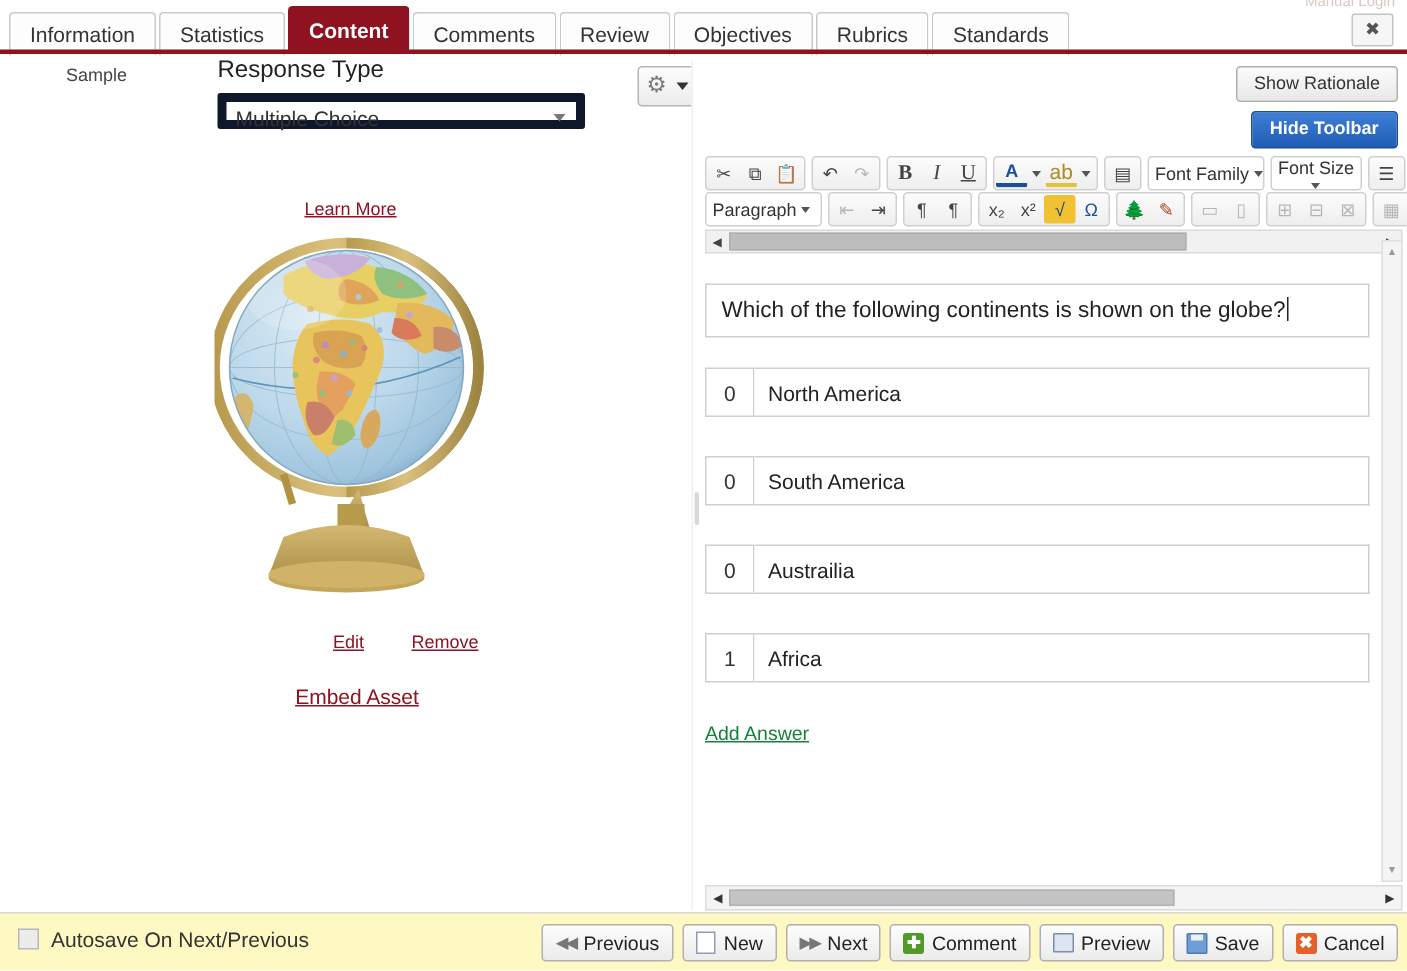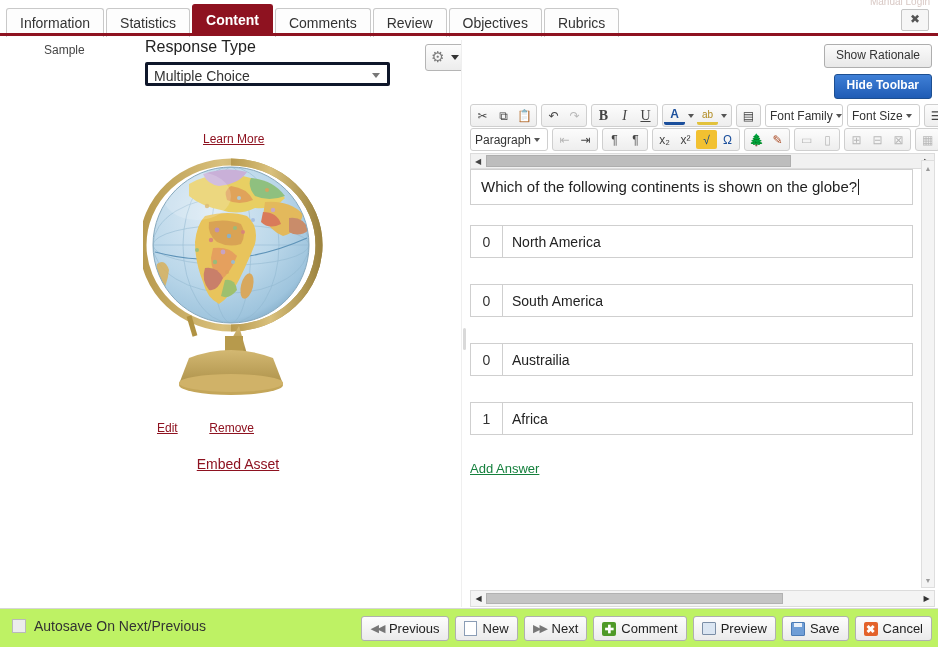--- a/index.html
+++ b/index.html
@@ -34,21 +34,21 @@
     border:1px solid #c4c4c4;background:#f6f6f6;border-radius:2px;
     font-size:12px;color:#555;line-height:18px;text-align:center;cursor:pointer;
   }
 
   
   .leftpane{position:absolute;left:0;top:40px;width:463px;height:567px;}
   .sample-label{position:absolute;left:44px;top:3px;font-size:12px;color:#444;}
   .resp-title{position:absolute;left:145px;top:-2px;font-size:16px;color:#222;}
   .resp-select{
     position:absolute;left:145px;top:22px;width:245px;height:24px;
-    border:3px solid #0f172a;background:#fff;border-radius:2px;
+    border:6px solid #0f172a;background:#fff;border-radius:2px;
     font-size:14px;color:#333;padding:0 6px;box-sizing:border-box;line-height:22px;
     cursor:pointer;
   }
   .resp-select .caret{position:absolute;right:7px;top:8px;border-left:4px solid transparent;border-right:4px solid transparent;border-top:5px solid #777;}
   .gearbtn{
     position:absolute;left:425px;top:4px;width:38px;height:25px;
     border:1px solid #b5b5b5;background:linear-gradient(#fdfdfd,#ececec);border-radius:3px;
     cursor:pointer;
   }
   .gearbtn .gico{position:absolute;left:5px;top:3px;font-size:15px;color:#7c7c7c;line-height:17px;}
@@ -57,21 +57,21 @@
   .pss-row{position:absolute;left:128px;top:68px;font-size:16px;color:#222;}
   .pss-input{
     display:inline-block;width:28px;height:21px;border:1px solid #b9b9b9;background:#fff;
     font-size:15px;text-align:center;line-height:21px;vertical-align:middle;margin-left:4px;color:#333;
   }
   .pss-pct{font-size:12px;vertical-align:top;margin-left:3px;}
   .learnmore{position:absolute;left:203px;top:92px;font-size:12px;color:#8e1220;text-decoration:underline;cursor:pointer;}
 
   
   .globe-wrap{position:absolute;left:143px;top:100px;width:186px;height:272px;}
-  .asset-links{position:absolute;left:143px;top:380px;width:190px;text-align:left;}
+  .asset-links{position:absolute;left:143px;top:380px;width:190px;text-align:right;}
   .asset-links a{font-size:12px;color:#8e1220;text-decoration:underline;cursor:pointer;margin:0 14px;}
   .embed{position:absolute;left:143px;top:416px;width:190px;text-align:center;}
   .embed a{font-size:14px;color:#8e1220;text-decoration:underline;cursor:pointer;}
 
   
   .splitter{position:absolute;left:461px;top:40px;width:5px;height:567px;background:#fff;border-left:1px solid #efefef;}
   .splitter .grip{position:absolute;left:1px;top:288px;width:3px;height:22px;background:#d9d9d9;border-radius:2px;cursor:col-resize;}
 
   
   .editor{position:absolute;left:470px;top:104px;width:465px;height:503px;}
@@ -81,30 +81,30 @@
   .tbtn.disabled{opacity:.35;}
   .tbtn.bold{font-weight:bold;font-family:"Liberation Serif",serif;font-size:14px;}
   .tbtn.ital{font-style:italic;font-family:"Liberation Serif",serif;font-size:14px;}
   .tbtn.und{text-decoration:underline;font-family:"Liberation Serif",serif;font-size:14px;}
   .minicar{border-left:3px solid transparent;border-right:3px solid transparent;border-top:4px solid #555;margin:0 3px;}
   .tselect{border:1px solid #cfcfcf;border-radius:3px;background:#fff;height:23px;display:flex;align-items:center;
            padding:0 4px;margin-right:4px;font-size:12px;color:#333;box-sizing:border-box;cursor:pointer;}
   .tselect .lbl{flex:1;white-space:nowrap;}
   .tselect.para{width:84px;}
   .tselect.ff{width:78px;}
-  .tselect.fs{width:82px;}
+  .tselect.fs{width:82px;flex-direction:column;}
 
   
   .hscroll{position:relative;height:16px;background:#f1f1f1;border:1px solid #dcdcdc;box-sizing:border-box;margin-top:2px;}
   .hscroll .arrL,.hscroll .arrR{position:absolute;top:0;width:14px;height:14px;display:flex;align-items:center;justify-content:center;font-size:8px;color:#444;cursor:pointer;}
   .hscroll .arrL{left:0;} .hscroll .arrR{right:0;}
   .hscroll .thumb{position:absolute;left:15px;top:1px;height:12px;background:#bdbdbd;border:1px solid #aeaeae;box-sizing:border-box;cursor:pointer;}
 
   .qbox{
-    position:relative;margin-top:0;height:36px;border:1px solid #cfcfcf;background:#fff;
+    position:relative;margin-top:20px;height:36px;border:1px solid #cfcfcf;background:#fff;
     font-size:15px;color:#222;padding:8px 10px;box-sizing:border-box;width:443px;cursor:text;
   }
   .caretbar{display:inline-block;width:1px;height:16px;background:#222;vertical-align:-3px;margin-left:1px;}
 
   .answers{position:relative;margin-top:20px;width:443px;}
   .arow{display:flex;margin-bottom:26px;height:33px;}
   .ascore{width:33px;border:1px solid #cfcfcf;background:#fff;display:flex;align-items:center;justify-content:center;font-size:14px;color:#333;box-sizing:border-box;cursor:text;}
   .atext{flex:1;border:1px solid #cfcfcf;border-left:none;background:#fff;display:flex;align-items:center;padding-left:9px;font-size:14px;color:#222;box-sizing:border-box;cursor:text;}
   .addans{display:inline-block;margin-top:-14px;font-size:13px;color:#15803d;text-decoration:underline;cursor:pointer;}
 
@@ -125,21 +125,21 @@
     border:1px solid #aeaeae;background:linear-gradient(#fbfbfb,#e8e8e8);border-radius:3px;
     font-size:12px;color:#333;line-height:20px;cursor:pointer;
   }
   .btn-hidetoolbar{
     position:absolute;right:6px;top:74px;height:23px;padding:0 12px;
     border:1px solid #1d4f91;background:linear-gradient(#3f7fd6,#1f5cb5);border-radius:3px;
     font-size:12px;color:#fff;font-weight:bold;line-height:21px;cursor:pointer;
   }
 
   
-  .bottombar{position:absolute;left:0;top:608px;width:938px;height:39px;border-top:1px solid #d6d6d6;background:#bef264;}
+  .bottombar{position:absolute;left:0;top:608px;width:938px;height:39px;border-top:1px solid #d6d6d6;background:#fef9c3;}
   .autosave{position:absolute;left:12px;top:9px;display:flex;align-items:center;font-size:14px;color:#333;}
   .chk{width:12px;height:12px;border:1px solid #b9b9b9;background:#ececec;margin-right:8px;cursor:pointer;}
   .btnbar{position:absolute;right:6px;top:7px;display:flex;align-items:center;}
   .bbtn{
     display:flex;align-items:center;height:23px;padding:0 8px;margin-left:6px;
     border:1px solid #b0b0b0;background:linear-gradient(#fdfdfd,#ebebeb);border-radius:3px;
     font-size:13px;color:#222;cursor:pointer;white-space:nowrap;
   }
   .bbtn .bico{margin-right:5px;display:inline-flex;align-items:center;justify-content:center;width:14px;height:14px;font-size:11px;}
   .ic-prev,.ic-next{color:#777;font-size:12px;letter-spacing:-2px;}
@@ -159,20 +159,21 @@
 
   <div class="tabbar">
     <div class="tabstrip">
       <div class="tab">Information</div>
       <div class="tab">Statistics</div>
       <div class="tab active">Content</div>
       <div class="tab">Comments</div>
       <div class="tab">Review</div>
       <div class="tab">Objectives</div>
       <div class="tab">Rubrics</div>
+      <div class="tab">Standards</div>
     </div>
     <div class="closebtn">✖</div>
   </div>
   <div class="tabline"></div>
 
   <div class="leftpane">
 
     <div class="sample-label">Sample</div>
 
     <div class="resp-title">Response Type</div>
@@ -311,21 +312,21 @@
         <div class="tbtn disabled">↷</div>
       </div>
       <div class="tgroup">
         <div class="tbtn bold">B</div>
         <div class="tbtn ital">I</div>
         <div class="tbtn und">U</div>
       </div>
       <div class="tgroup">
         <div class="tbtn" style="color:#1b4f9c;font-weight:bold;border-bottom:3px solid #1b4f9c;height:16px;">A</div>
         <span class="minicar"></span>
-        <div class="tbtn" style="color:#b08a1e;font-size:10px;border-bottom:3px solid #e2c23c;height:16px;">ab</div>
+        <div class="tbtn" style="color:#b08a1e;font-size:14px;border-bottom:3px solid #e2c23c;height:16px;">ab</div>
         <span class="minicar"></span>
       </div>
       <div class="tgroup">
         <div class="tbtn">▤</div>
       </div>
       <div class="tselect ff">
         <span class="lbl">Font Family</span>
         <span class="minicar"></span>
       </div>
       <div class="tselect fs">

